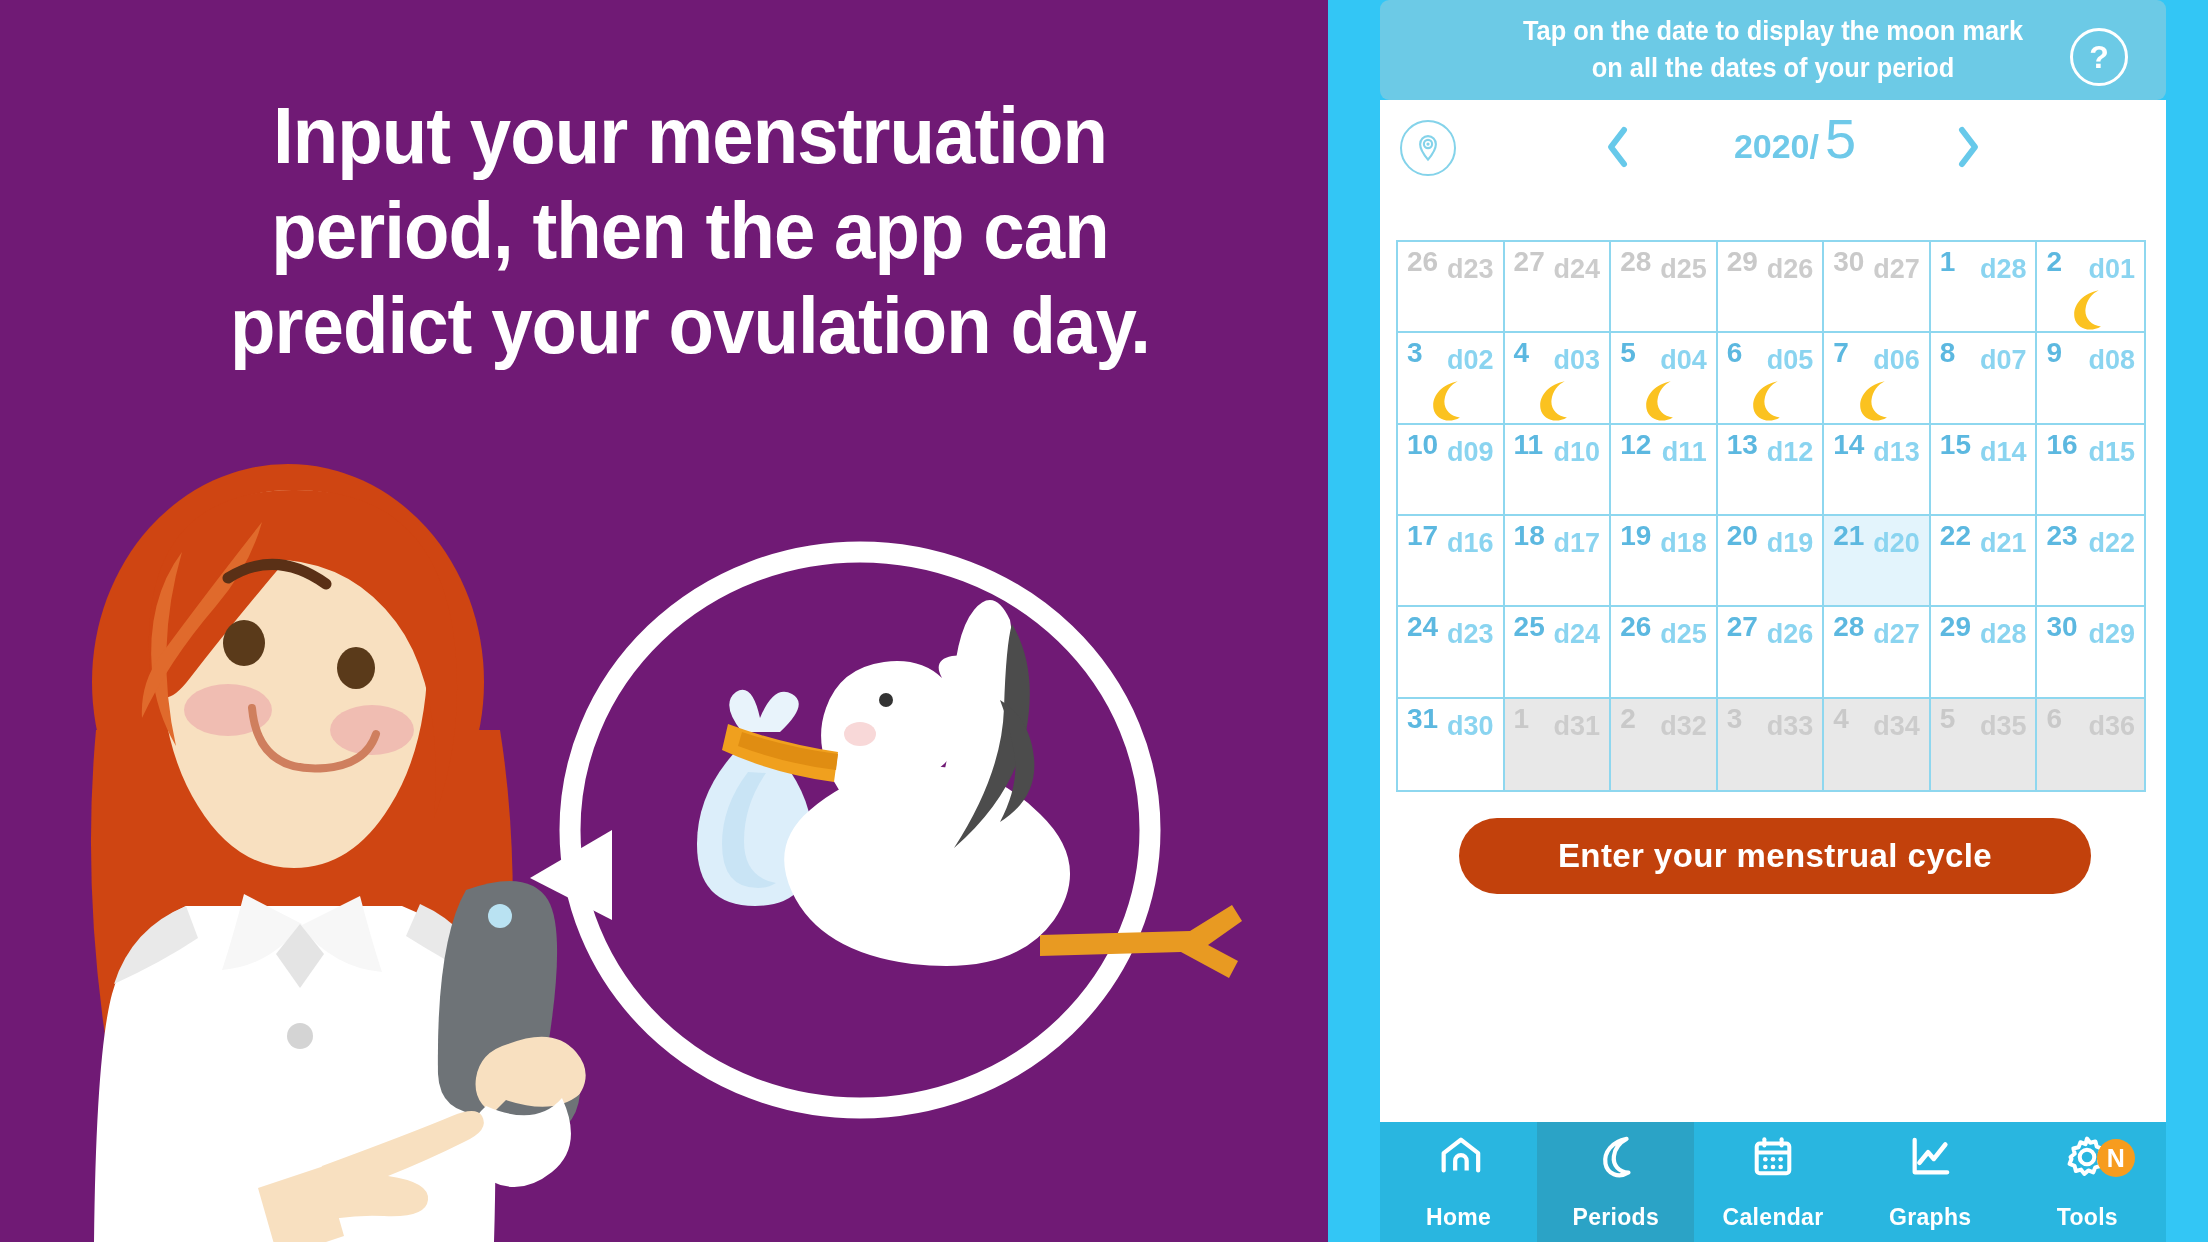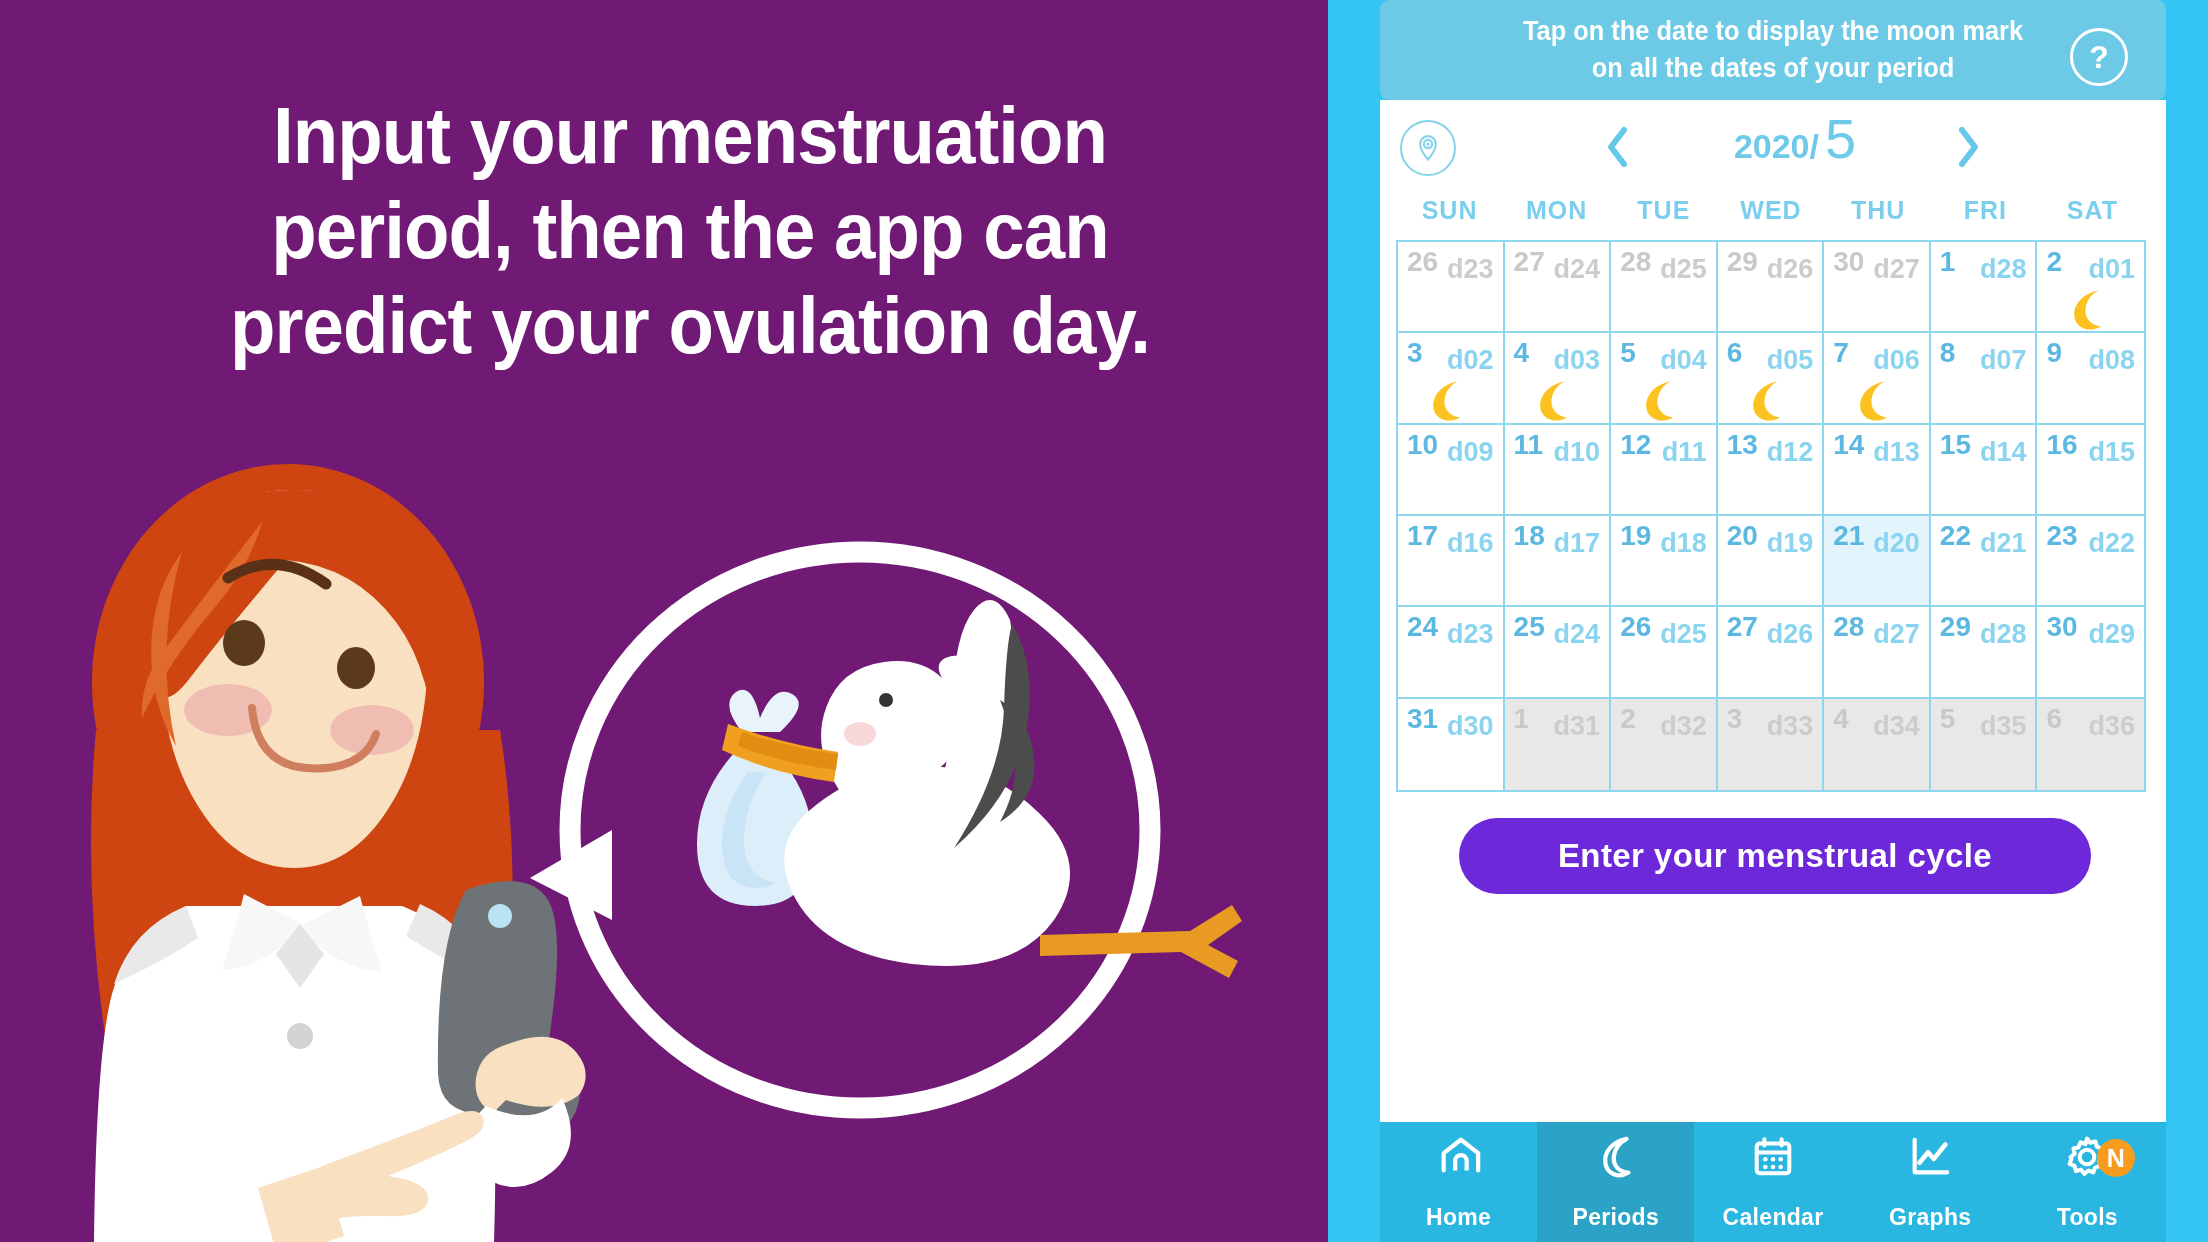--- a/index.html
+++ b/index.html
@@ -135,21 +135,21 @@
   .moon-mark{
     position:absolute; left:50%; top:46px;
     transform:translateX(-50%);
     width:44px; height:44px;
   }
 
   
   #enter-cycle-button{
     position:absolute; left:79px; top:718px;
     width:632px; height:76px; border-radius:38px;
-    background:#6d28d9; border:none; color:#ffffff;
+    background:#c2410c; border:none; color:#ffffff;
     font-family:"Liberation Sans Narrow","Liberation Sans",sans-serif;
     font-weight:bold; font-size:33px; letter-spacing:0.4px;
     cursor:pointer;
   }
 
   
   #bottom-nav{
     position:absolute; left:0; top:1122px; width:786px; height:120px;
     display:flex; background:#29b6e0;
   }
@@ -289,29 +289,20 @@
         <span class="month">5</span>
       </div>
 
       <div id="next-month-button">
         <svg width="26" height="44" viewBox="0 0 26 44">
           <polyline points="7,5 20,22 7,39" fill="none" stroke="#67c9ea" stroke-width="6" stroke-linecap="round" stroke-linejoin="round"></polyline>
         </svg>
       </div>
     </div>
 
-    <div id="weekday-row">
-        <div class="wd">SUN</div>
-        <div class="wd">MON</div>
-        <div class="wd">TUE</div>
-        <div class="wd">WED</div>
-        <div class="wd">THU</div>
-        <div class="wd">FRI</div>
-        <div class="wd">SAT</div>
-      </div>
 
     <div id="day-grid">
         <div class="day-cell outside prev">
           <span class="day-num">26</span>
           <span class="day-code">d23</span>
         </div>
         <div class="day-cell outside prev">
           <span class="day-num">27</span>
           <span class="day-code">d24</span>
         </div>

